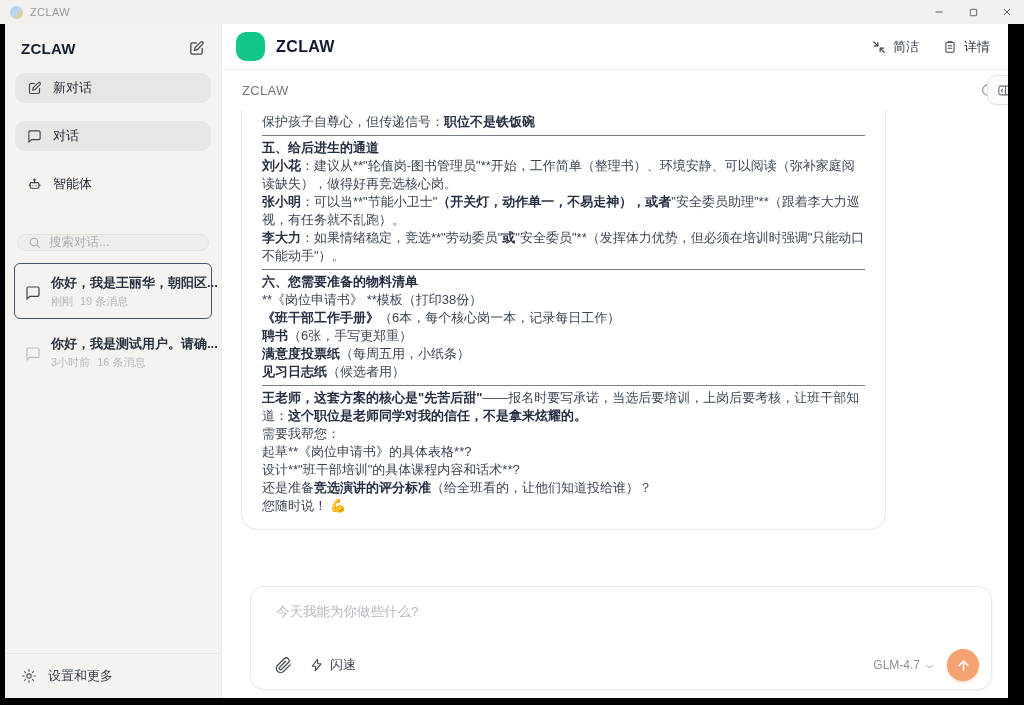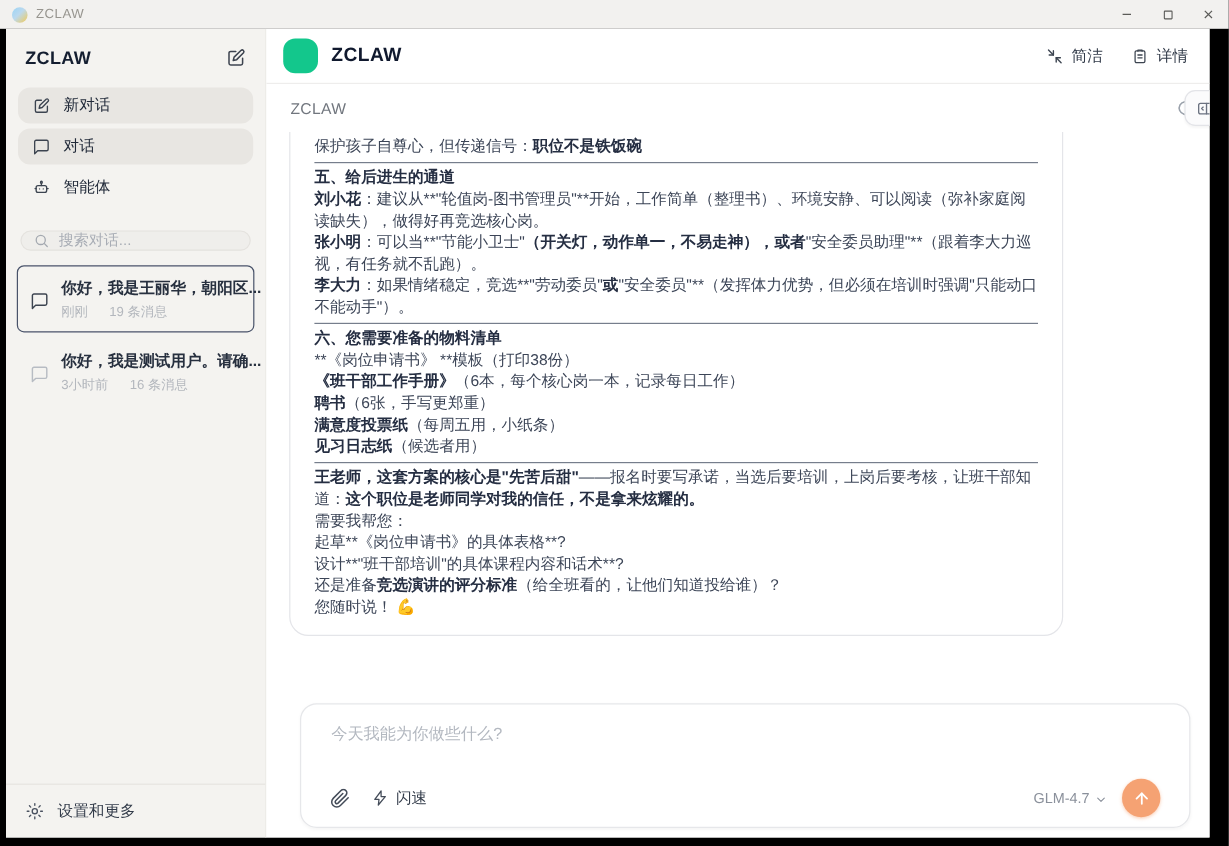--- a/index.html
+++ b/index.html
@@ -20,38 +20,38 @@
   
   .app{position:absolute;left:5px;top:24px;width:1003px;height:674px;display:flex;
     overflow:hidden;background:#fff;}
   
   .sidebar{width:217px;flex:0 0 217px;background:#f4f3f0;display:flex;flex-direction:column;
     box-sizing:border-box;border-right:1px solid #eceae6;}
   .sb-head{display:flex;align-items:center;justify-content:space-between;padding:16px 16px 12px 16px;}
   .sb-title{font-size:15px;font-weight:700;color:#141e30;letter-spacing:.3px;}
   .sb-compose{color:#3d4450;}
   .sb-nav{padding:4px 10px 0 10px;}
-  .nav-item{height:30px;display:flex;align-items:center;gap:11px;padding:0 12px;margin-bottom:4px;
+  .nav-item{height:30px;display:flex;align-items:center;gap:11px;padding:0 12px;margin-bottom:18px;
     border-radius:10px;font-size:13px;color:#222b3a;}
   .nav-item.active{background:#e8e6e2;}
   .nav-item .ni-icon{color:#3c4450;}
   .sb-search{margin:17px 12px 6px 12px;height:17px;border-radius:14px;background:#efeeeb;
     border:1px solid #e4e2de;display:flex;align-items:center;gap:8px;padding:0 10px;box-sizing:border-box;}
   .sb-search .s-icon{color:#a4a9b0;}
   .sb-search span{font-size:12.5px;color:#a8adb5;}
   .conv-list{padding:6px 9px 0 9px;}
   .conv{display:flex;gap:10px;padding:9px 10px;border-radius:6px;margin-bottom:5px;
     border:1.5px solid transparent;align-items:center;}
   .conv.selected{border-color:#49536a;}
   .conv .c-icon{margin-top:3px;color:#3c4450;}
   .conv.dim .c-icon{color:#b7bcc3;}
   .conv-texts{min-width:0;}
   .conv-title{font-size:13px;font-weight:700;color:#27303f;white-space:nowrap;overflow:hidden;
     text-overflow:ellipsis;max-width:150px;line-height:17px;}
-  .conv-meta{font-size:11px;color:#b3b7bd;margin-top:3px;display:flex;gap:18px;}
+  .conv-meta{font-size:11px;color:#b3b7bd;margin-top:3px;display:flex;gap:7px;}
   .sb-footer{margin-top:auto;border-top:1px solid #e6e4e0;padding:13px 16px;display:flex;
     align-items:center;gap:11px;font-size:13px;color:#323b49;}
   .sb-footer .f-icon{color:#4a5260;}
   
   .main{flex:1;min-width:0;background:#fff;display:flex;flex-direction:column;}
   .header{height:46px;flex:0 0 46px;border-bottom:1px solid #eeedec;display:flex;align-items:center;
     padding:0 18px 0 14px;box-sizing:border-box;}
   .brand-logo{width:29px;height:29px;border-radius:10px;background:#13c78c;}
   .brand-name{font-size:16px;font-weight:800;color:#10192e;margin-left:11px;letter-spacing:.4px;}
   .header-actions{margin-left:auto;display:flex;align-items:center;gap:24px;}
@@ -77,21 +77,21 @@
   .chip{background:#e9ebee;border-radius:15px;height:27px;display:flex;align-items:center;
     padding:0 15px;font-size:12px;color:#3e4654;}
   
   .composer-wrap{padding:12px 16px 8px 16px;margin-left:12px;}
   .composer{position:relative;height:104px;border:1px solid #e6e7ea;border-radius:14px;
     box-shadow:0 1px 3px rgba(0,0,0,.04);box-sizing:border-box;background:#fff;}
   .composer-input{position:absolute;left:0;right:0;top:0;border:0;outline:0;background:transparent;
     padding:17px 20px 0 25px;font-size:13.5px;color:#374151;
     font-family:"Liberation Sans","DejaVu Sans",sans-serif;}
   .composer-input::placeholder{color:#b3b8c0;}
-  .composer-bar{position:absolute;left:0;right:12px;bottom:0;height:48px;display:flex;align-items:center;
+  .composer-bar{position:absolute;left:0;right:0;bottom:0;height:48px;display:flex;align-items:center;
     padding:0 12px 0 24px;gap:18px;}
   .clip-btn{color:#444c59;}
   .quick-btn{display:flex;align-items:center;gap:6px;font-size:13px;color:#333c4a;}
   .quick-btn .q-icon{color:#444c59;}
   .bar-right{margin-left:auto;display:flex;align-items:center;gap:12px;}
   .model-select{display:flex;align-items:flex-end;gap:4px;font-size:12px;color:#8a909b;}
   .send-btn{width:32px;height:32px;border-radius:50%;background:#f5a273;display:flex;
     align-items:center;justify-content:center;color:#fff;box-shadow:0 1px 3px rgba(244,146,90,.45);}
 </style>
 </head>

